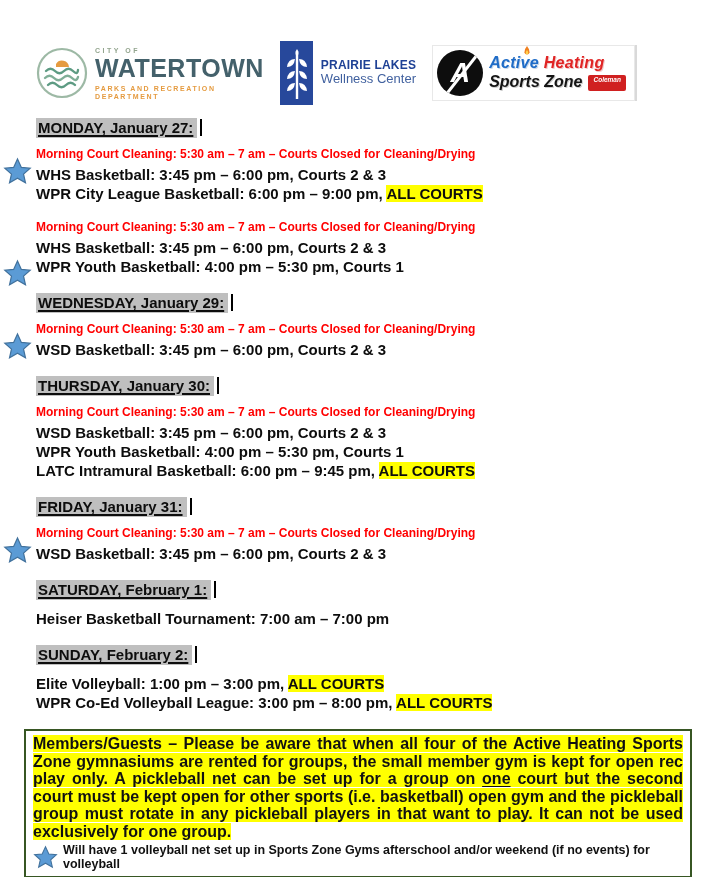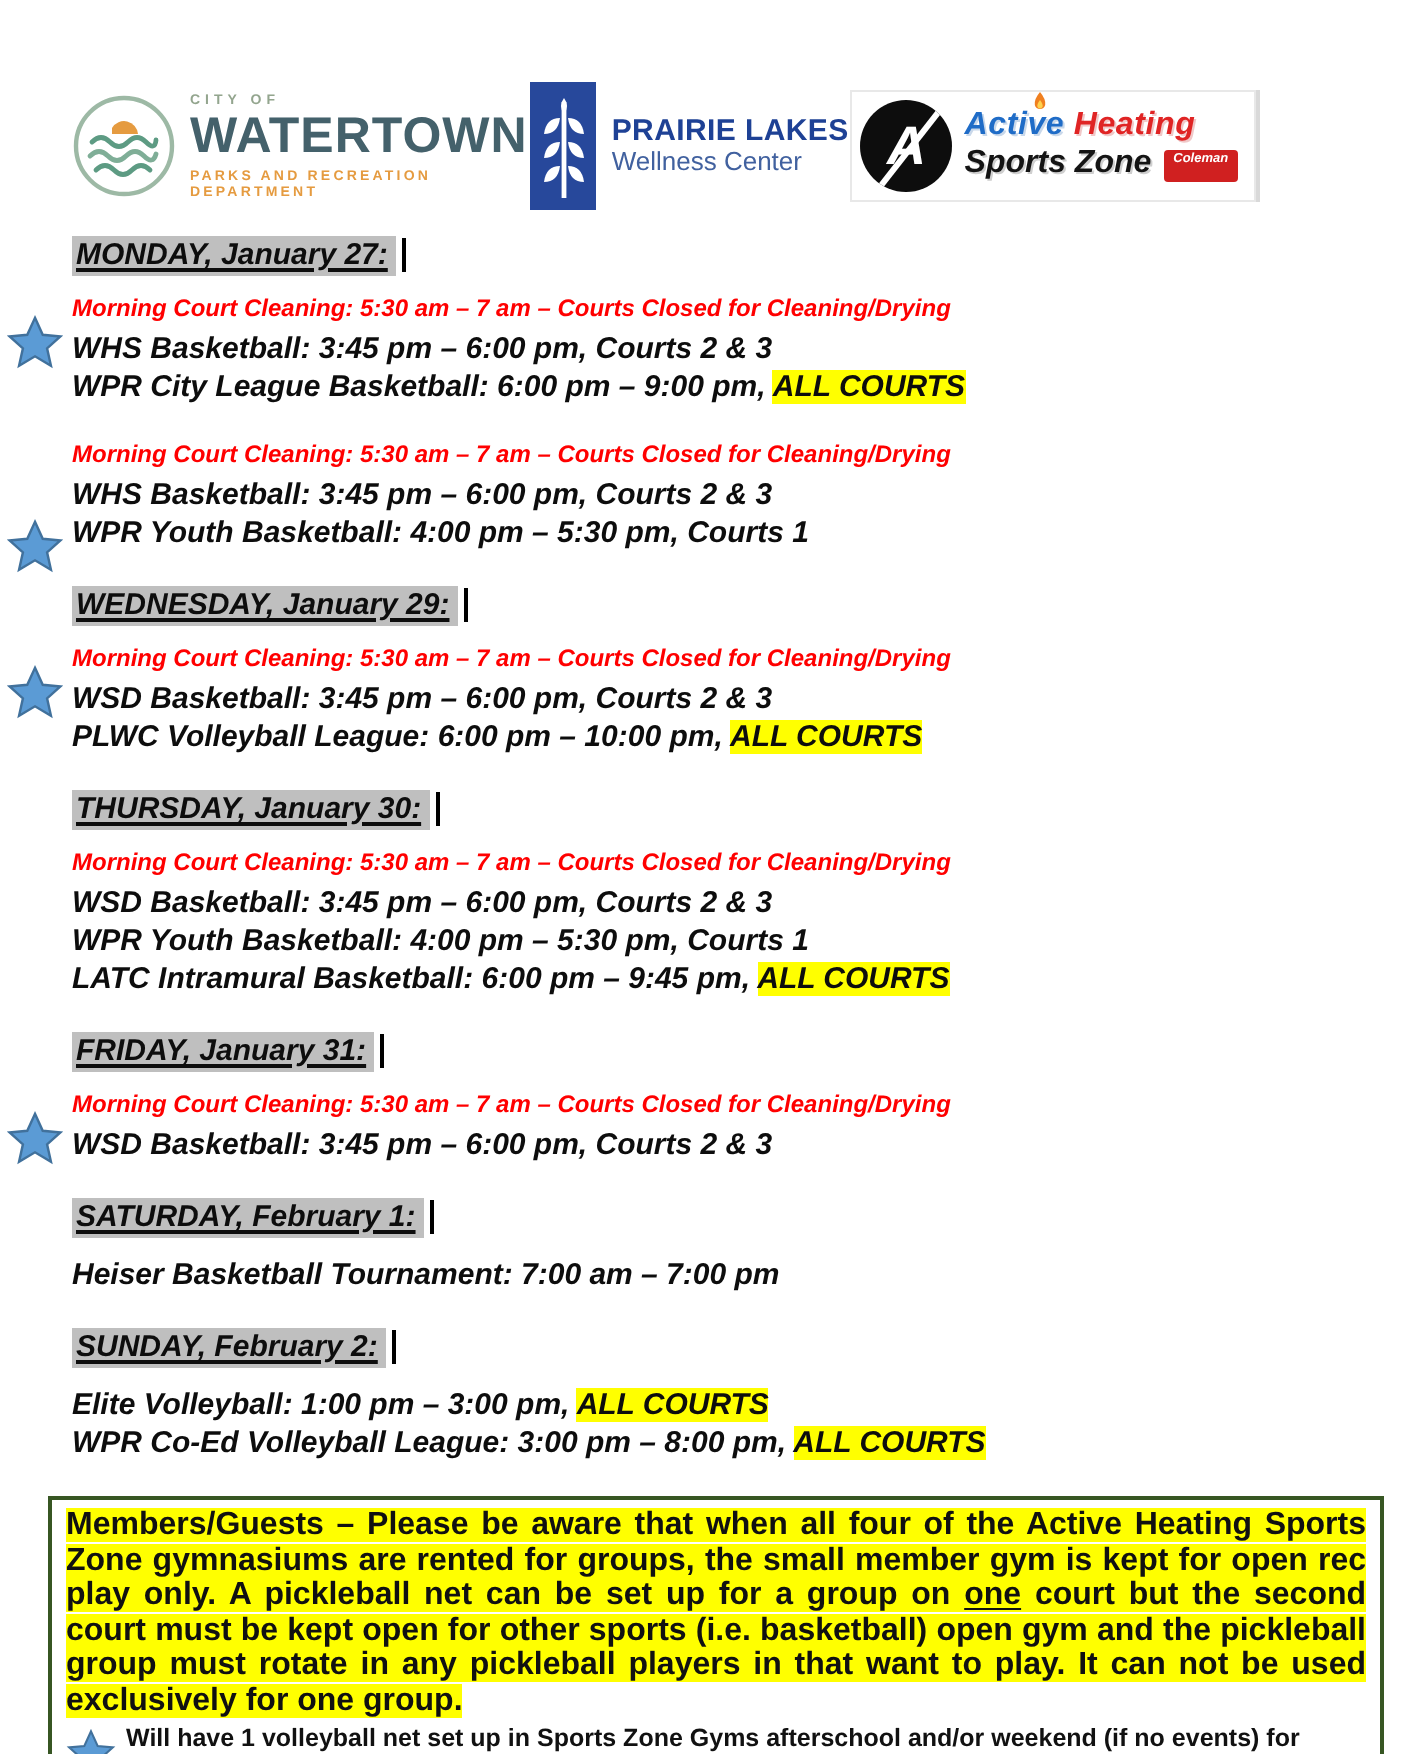--- a/index.html
+++ b/index.html
@@ -14,47 +14,47 @@
     --prairie-blue:#27489b;
     --active-blue:#1f6cc7;
     --active-red:#e02424;
   }
   *{box-sizing:border-box;}
   html,body{margin:0;padding:0;background:#ffffff;}
   body{font-family:"Liberation Sans","DejaVu Sans",sans-serif;color:#1a1a1a;}
   .page{position:relative;width:702px;height:877px;background:#fff;overflow:hidden;}
 
   
-  .logos{display:flex;align-items:center;gap:1px;padding:40px 0 0 36px;height:106px;}
+  .logos{display:flex;align-items:center;gap:16px;padding:40px 0 0 36px;height:106px;}
   .logo{display:flex;align-items:center;}
   .watertown{gap:7px;}
   .wt-text{display:flex;flex-direction:column;line-height:1;}
   .wt-city{font-size:7px;letter-spacing:2.5px;color:#93a58e;font-weight:700;margin-bottom:2px;}
   .wt-name{font-size:25px;font-weight:700;color:var(--watertown-teal);letter-spacing:.5px;margin-bottom:3px;}
   .wt-dept{font-size:7px;font-weight:700;color:var(--watertown-orange);letter-spacing:1.6px;margin-top:1px;}
   .prairie{gap:8px;}
   .pl-rect{display:block;width:33px;height:64px;background:var(--prairie-blue);}
   .pl-text{display:flex;flex-direction:column;line-height:1.15;}
-  .pl-name{font-size:15px;font-weight:800;color:#1e4195;letter-spacing:.2px;}
+  .pl-name{font-size:12px;font-weight:800;color:#1e4195;letter-spacing:.2px;}
   .pl-sub{font-size:13px;color:#41619f;}
   .active{gap:6px;padding:4px 8px 4px 4px;border:1px solid #e8e8e8;background:#fff;box-shadow:2px 0 0 #d9d9d9;}
   .ah-circle{width:46px;height:46px;border-radius:50%;background:#0d0d0d;color:#fff;display:flex;align-items:center;justify-content:center;font-size:27px;font-weight:800;font-style:italic;position:relative;overflow:hidden;}
   .ah-circle::after{content:"";position:absolute;width:64px;height:3px;background:#fff;transform:rotate(-52deg);left:-8px;top:24px;}
   .ah-mono{position:relative;z-index:2;}
   .ah-text{display:flex;flex-direction:column;line-height:1.05;}
   .ah-line1{position:relative;font-size:16px;font-weight:800;font-style:italic;letter-spacing:.3px;}
   .ah-active{color:var(--active-blue);text-shadow:1px 1px 0 #c9d8ea;}
   .ah-heating{color:var(--active-red);text-shadow:1px 1px 0 #f0c8c8;}
   .flame{position:absolute;top:-9px;left:34px;width:8px;height:11px;}
   .ah-line2{display:flex;align-items:flex-end;gap:6px;margin-top:2px;text-align:right;}
   .ah-sub{font-size:16px;font-weight:800;font-style:italic;color:#141414;text-shadow:1px 1px 0 #cfcfcf;}
   .coleman{background:#d02020;color:#fff;font-size:6.5px;font-style:italic;font-weight:700;padding:2px 5px 7px;border-radius:2px;line-height:1;}
 
   
-  .schedule{padding:12px 0 0 36px;font-style:italic;}
+  .schedule{padding:12px 0 0 36px;}
   .day{position:relative;margin:0 0 17px 0;}
   .day-header{margin:0 0 10px 0;line-height:19px;font-size:15px;font-weight:700;color:#0d0d0d;}
   .day-header .hl{background:var(--header-gray);padding:1px 4px 2px 2px;text-decoration:underline;text-decoration-thickness:1.5px;text-underline-offset:2px;}
   .cursor{display:inline-block;width:2px;height:17px;background:#000;margin-left:3px;vertical-align:text-bottom;}
   .cleaning{color:var(--cleaning-red);font-weight:700;font-size:12px;line-height:15px;margin:0 0 3px 0;}
   .event{font-size:15px;font-weight:700;line-height:19px;margin:0;color:#0d0d0d;}
   .hl-yellow{background:var(--highlight-yellow);}
   .star{display:inline-block;}
   .star svg{display:block;width:100%;height:100%;}
   .day-star{position:absolute;left:-33px;top:39px;width:29px;height:29px;}
@@ -164,21 +164,20 @@
       <section class="day">
       <span class="star day-star">
         <svg viewBox="0 0 24 24">
           <path d="M12 1.6l3.2 7 7.3.7-5.5 4.9 1.6 7.2-6.6-3.9-6.6 3.9 1.6-7.2L1.5 9.3l7.3-.7z" fill="var(--star-blue)" stroke="var(--star-border)" stroke-width="1"></path>
         </svg>
       </span>
       <h2 class="day-header"><span class="hl">WEDNESDAY, January 29:</span><span class="cursor" hidden=""></span></h2>
       <p class="cleaning">Morning Court Cleaning: 5:30 am – 7 am – Courts Closed for Cleaning/Drying</p>
       <div class="events">
           <p class="event"><span class="event-text">WSD Basketball: 3:45 pm – 6:00 pm, Courts 2 &amp; 3</span></p>
-          <p class="event"><span class="event-text">PLWC Volleyball League: 6:00 pm – 10:00 pm, </span><span class="hl-yellow all-courts">ALL COURTS</span></p>
         </div>
     </section>
       <section class="day">
 
       <h2 class="day-header"><span class="hl">THURSDAY, January 30:</span><span class="cursor" hidden=""></span></h2>
       <p class="cleaning">Morning Court Cleaning: 5:30 am – 7 am – Courts Closed for Cleaning/Drying</p>
       <div class="events">
           <p class="event"><span class="event-text">WSD Basketball: 3:45 pm – 6:00 pm, Courts 2 &amp; 3</span></p>
           <p class="event"><span class="event-text">WPR Youth Basketball: 4:00 pm – 5:30 pm, Courts 1</span></p>
           <p class="event"><span class="event-text">LATC Intramural Basketball: 6:00 pm – 9:45 pm, </span><span class="hl-yellow all-courts">ALL COURTS</span></p>

